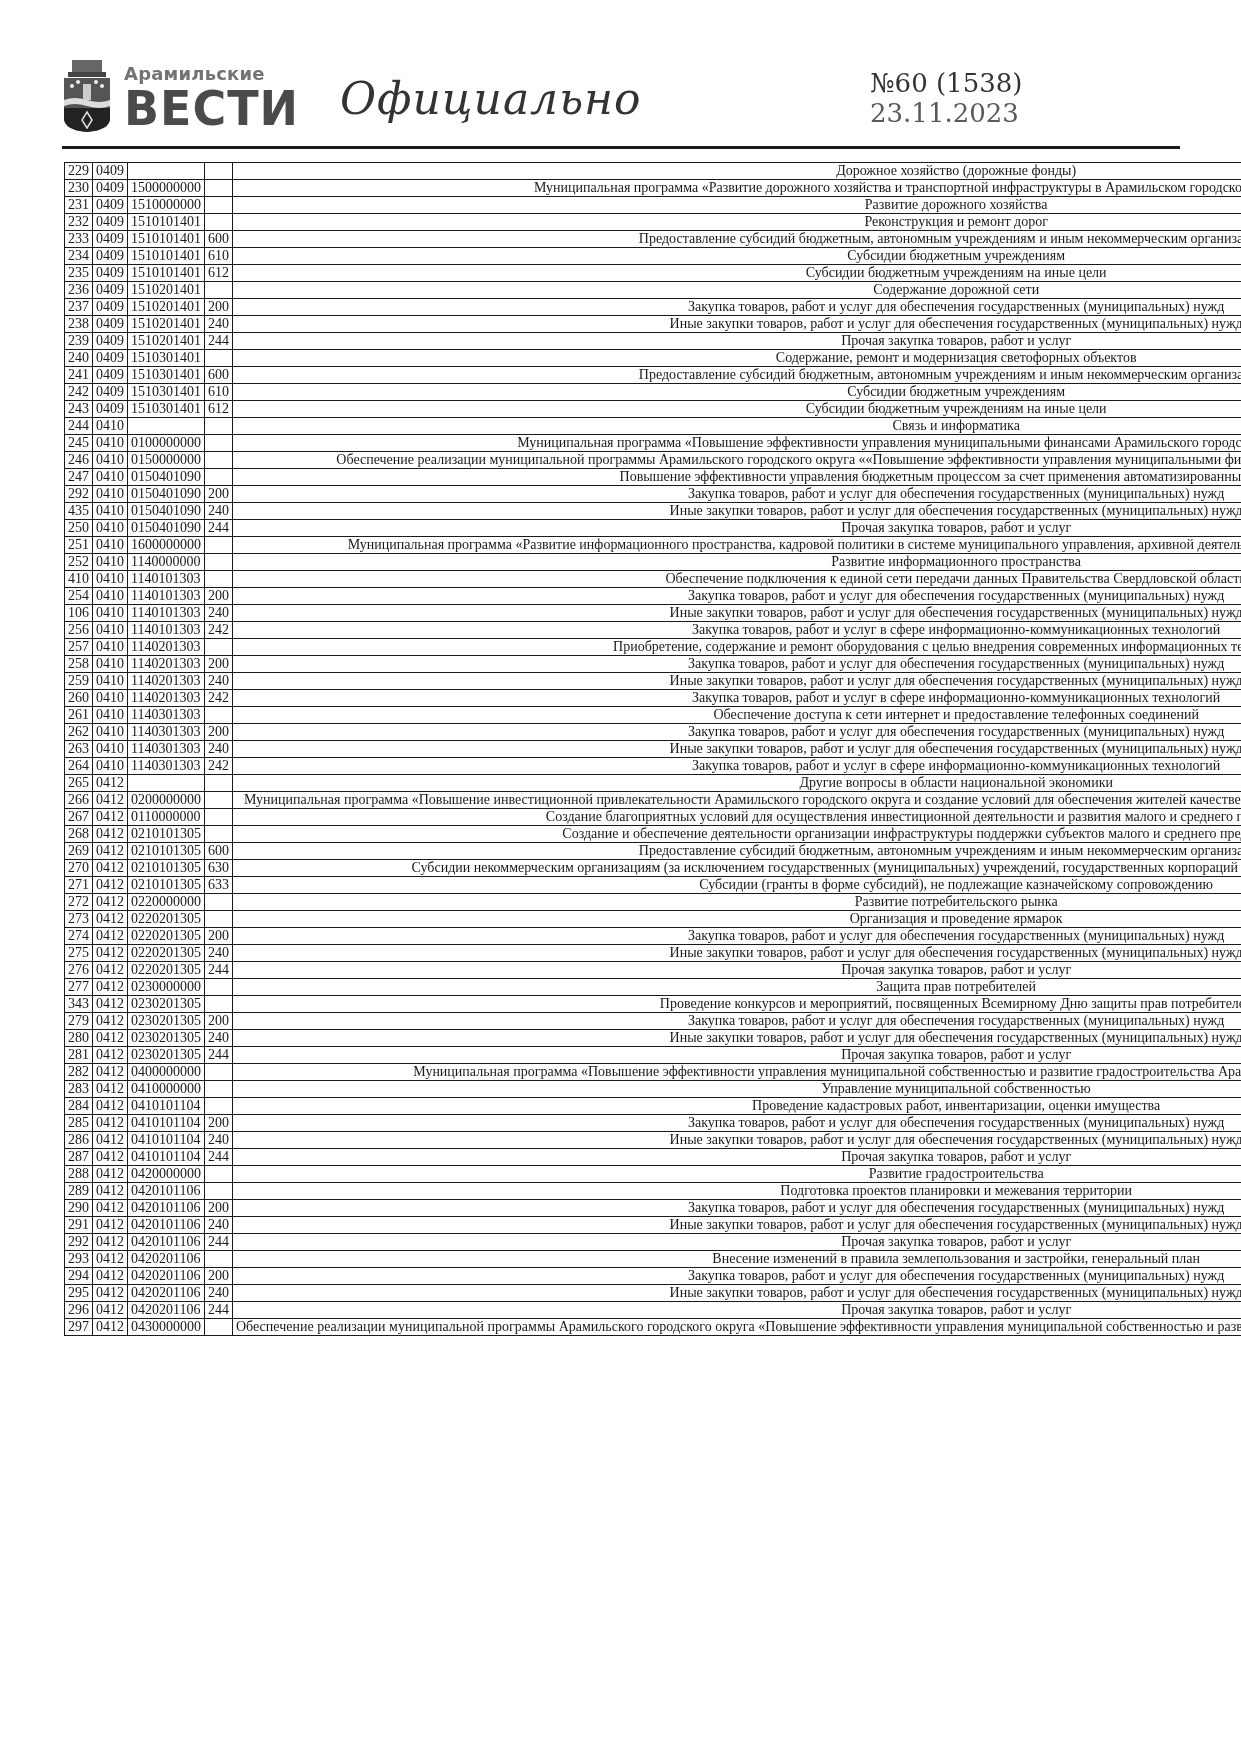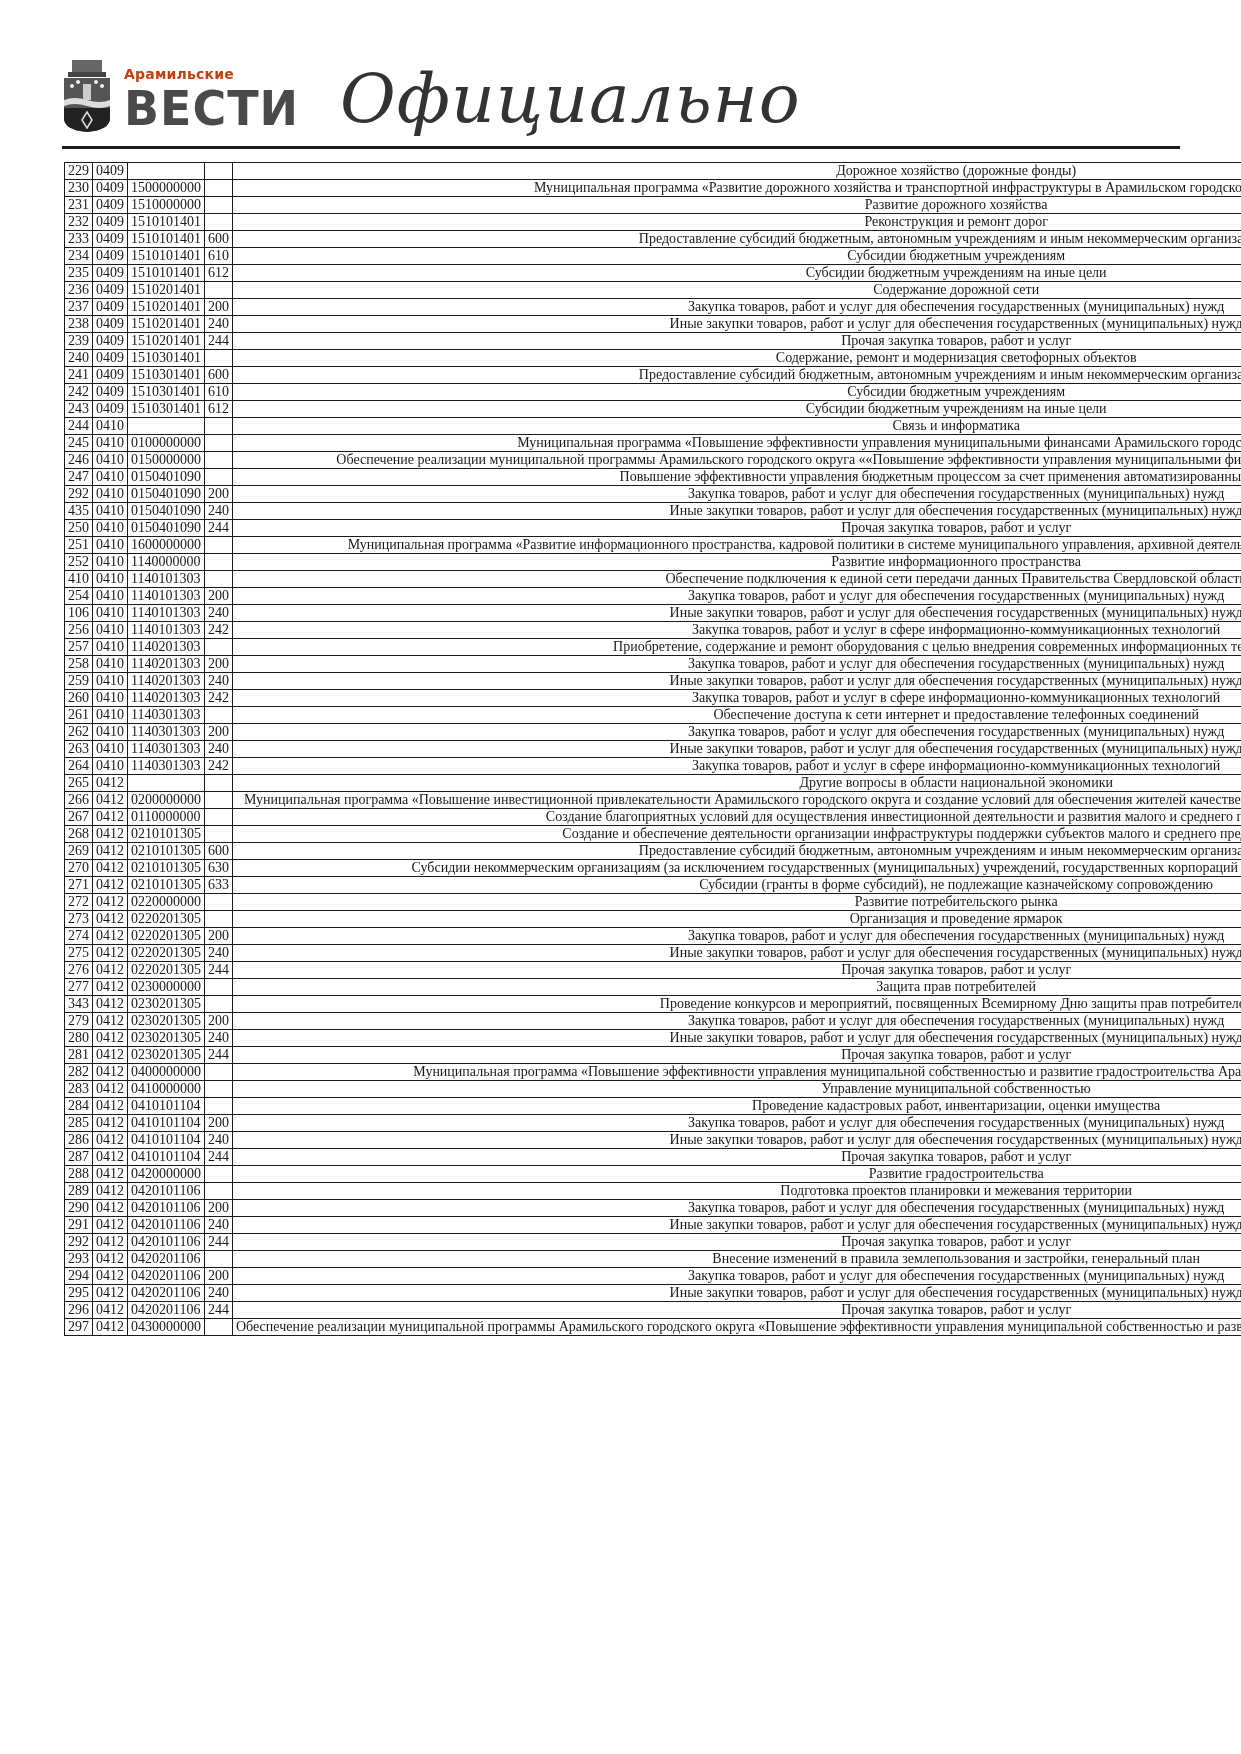--- a/index.html
+++ b/index.html
@@ -1,22 +1,22 @@
 <!DOCTYPE html>
 <html><head>
 <meta charset="utf-8">
 <style>
   html, body { margin: 0; padding: 0; background: #ffffff; }
   body { width: 1241px; height: 1754px; position: relative; overflow: hidden; font-family: "Liberation Serif", serif; color: #1a1a1a; }
   .header { position: absolute; left: 62px; top: 56px; width: 1118px; height: 92px; }
   .crest { position: absolute; left: 0; top: 4px; width: 50px; height: 72px; }
   .brand { position: absolute; left: 62px; top: 6px; }
-  .brand-top { font-family: "DejaVu Sans", sans-serif; font-size: 14px; color: #c2410c; font-weight: bold; letter-spacing: 0.2px; line-height: 24px; }
+  .brand-top { font-family: "DejaVu Sans", sans-serif; font-size: 18px; color: #737373; font-weight: bold; letter-spacing: 0.2px; line-height: 24px; }
   .brand-bottom { font-family: "DejaVu Sans", sans-serif; font-size: 46px; font-weight: bold; color: #4a4a4a; line-height: 44px; letter-spacing: 1px; transform: scaleY(1.05); }
-  .section-title { position: absolute; left: 278px; top: 8px; font-family: "DejaVu Serif", serif; font-style: italic; font-size: 68px; color: #333; line-height: 70px; letter-spacing: 1px; }
+  .section-title { position: absolute; left: 278px; top: 8px; font-family: "DejaVu Serif", serif; font-style: italic; font-size: 44px; color: #333; line-height: 70px; letter-spacing: 1px; }
   .issue { position: absolute; left: 808px; top: 12px; font-family: "DejaVu Serif", serif; font-size: 26px; color: #333; line-height: 30px; }
   .issue .date { color: #5a5a5a; }
   .page-num { position: absolute; left: 1020px; top: -8px; font-family: "DejaVu Sans", sans-serif; font-weight: bold; font-size: 92px; color: #1a1a1a; letter-spacing: -4px; line-height: 100px; }
   .rule { position: absolute; left: 62px; top: 146px; width: 1118px; height: 3px; background: #1a1a1a; }
 
   table.budget { position: absolute; left: 64px; top: 162px; width: 1116px; border-collapse: collapse; font-family: "Liberation Serif", serif; font-size: 14px; line-height: 16px; color: #1a1a1a; }
   table.budget td { border: 1px solid #1a1a1a; padding: 0 3px; vertical-align: bottom; white-space: nowrap; }
   td.c-num { width: 36px; text-align: center; }
   td.c-sec { width: 38px; text-align: left; }
   td.c-csr { width: 88px; text-align: left; }
@@ -38,20 +38,24 @@
     <circle cx="16" cy="22" r="2" fill="#eee"></circle>
       <circle cx="34" cy="22" r="2" fill="#eee"></circle>
     <path d="M2 48 H48 V58 Q48 70 25 72 Q2 70 2 58 Z" fill="#222"></path>
     <path d="M25 52 L30 60 L25 68 L20 60 Z" fill="none" stroke="#ddd" stroke-width="1.5"></path>
   </svg>
   <div class="brand">
     <div class="brand-top">Арамильские</div>
     <div class="brand-bottom">ВЕСТИ</div>
   </div>
   <div class="section-title">Официально</div>
+  <div class="issue">
+    <div>№60 (1538)</div>
+    <div class="date">23.11.2023</div>
+  </div>
 </div>
 <div class="rule"></div>
 
 <table class="budget">
   <tbody id="budget-body">
       <tr>
         <td class="c-num">229</td>
         <td class="c-sec">0409</td>
         <td class="c-csr"></td>
         <td class="c-vr"></td>

